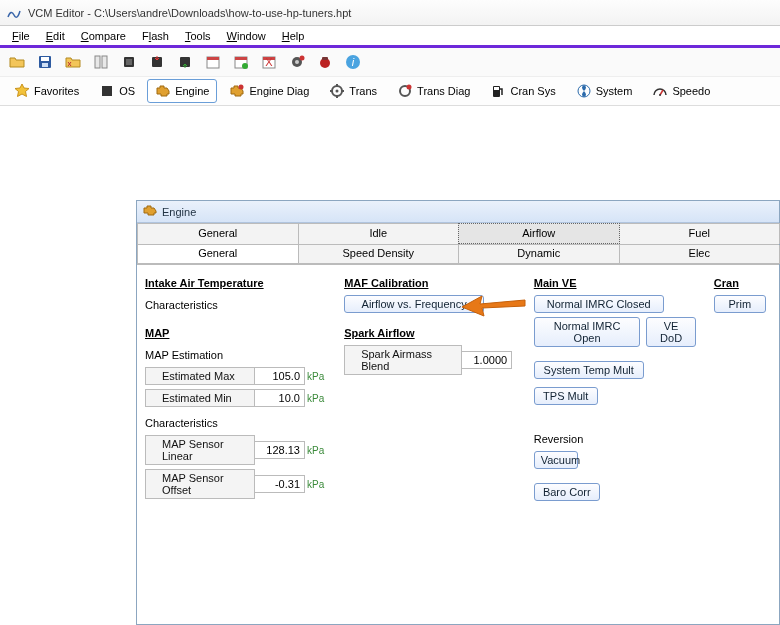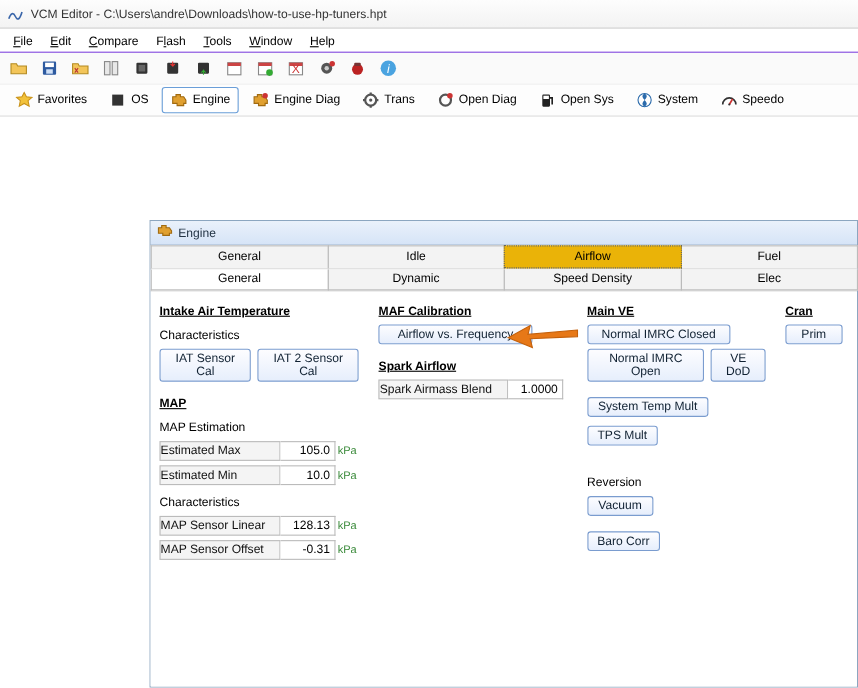--- a/index.html
+++ b/index.html
@@ -2,58 +2,58 @@
 <html><head>
 <meta charset="utf-8">
 <style>
 * { box-sizing: border-box; margin: 0; padding: 0; font-family: Tahoma, "Segoe UI", sans-serif; font-size: 11px; }
 body { background: #fff; width: 780px; height: 625px; overflow: hidden; }
 
 .titlebar { height: 26px; display: flex; align-items: center; padding: 0 6px; background: linear-gradient(#fdfdfd,#f3f3f3); border-bottom: 1px solid #ccc; }
 .titlebar .appicon { width: 16px; height: 16px; margin-right: 6px; display:flex; align-items:center; justify-content:center; }
 .titlebar .title { color: #333; }
 
-.menubar { height: 22px; display: flex; align-items: flex-end; padding: 0 4px; border-bottom: 1px solid #6d28d9; }
+.menubar { height: 22px; display: flex; align-items: flex-end; padding: 0 4px; border-bottom: 3px solid #6d28d9; }
 .menubar .mitem { padding: 3px 8px; cursor: default; }
 .menubar .mitem u { text-decoration: underline; }
 
 .iconrow1 { height: 28px; display: flex; align-items: center; padding: 2px 6px; gap: 6px; background: #fafafa; }
 .iconrow1 .ib { width: 22px; height: 22px; display:flex; align-items:center; justify-content:center; border-radius:2px; }
 
 .toolrow { height: 30px; display: flex; align-items: center; padding: 2px 6px; gap: 4px; background: #fdfdfd; border-top:1px solid #eee; border-bottom:1px solid #ddd; }
 .toolrow .tbtn { height: 24px; display:flex; align-items:center; gap:4px; padding: 0 7px; border:1px solid transparent; border-radius:3px; cursor:default; }
 .toolrow .tbtn.selected { background:#fff; border:1px solid #6a9ed8; }
 .toolrow .tico { width:16px; height:16px; display:flex; align-items:center; justify-content:center; }
 
 .engine-panel { position:absolute; left:136px; top:200px; width:644px; height:425px; border:1px solid #8ca6c0; background:#f4f4f4; }
 .engine-panel .ehead { height:22px; background:linear-gradient(#eaf1fb,#d6e4f7); border-bottom:1px solid #b0c4de; display:flex; align-items:center; padding:0 6px; gap:5px; color:#234; }
 .engine-panel .ebody { background:#fff; height:calc(100% - 22px); display:flex; flex-direction:column; }
 
 .tabs1 { height:22px; display:flex; border-bottom:1px solid #bbb; }
 .tabs1 .tab { flex:1; text-align:center; padding:3px 0; border:1px solid #bbb; border-bottom:none; background:#f3f3f3; margin-right:-1px; cursor:default; position:relative; top:0; }
-.tabs1 .tab.active { background:#eab308; font-weight:normal; border-bottom:1px solid #fff; z-index:2; border:1px dotted #666; }
+.tabs1 .tab.active { background:#e5e5e5; font-weight:normal; border-bottom:1px solid #fff; z-index:2; border:1px dotted #666; }
 
 .tabs2 { height:20px; display:flex; border-bottom:1px solid #bbb; background:#fff; }
 .tabs2 .tab { flex:1; text-align:center; padding:2px 0; border:1px solid #bbb; border-top:none; background:#f3f3f3; margin-right:-1px; cursor:default; }
 .tabs2 .tab.active { background:#fff; }
 
 .content { flex:1; display:flex; padding:8px 8px; gap:18px; background:#fff; overflow:hidden; }
 .col { display:flex; flex-direction:column; gap:4px; }
 .col1 { width:190px; }
 .col2 { width:180px; position:relative; }
 .col3 { width:170px; }
 .col4 { width:60px; }
 
 .section-title { font-weight:bold; text-decoration:underline; color:#000; margin-top:4px; margin-bottom:2px; }
 .sub-title { font-weight:normal; color:#000; margin-top:4px; margin-bottom:2px; }
 
 .pbtn { border:1px solid #7a9ccf; background:linear-gradient(#fdfdff,#e6eefc); border-radius:3px; padding:2px 6px; text-align:center; cursor:default; color:#123; display:inline-block; }
 
 .rowpair { display:flex; align-items:center; gap:0; }
-.rowpair .lbl { flex:0 0 110px; border:1px solid #bbb; background:#f4f4f4; padding:2px 0; color:#111; }
+.rowpair .lbl { flex:0 0 110px; border:1px solid #bbb; background:#f4f4f4; padding:2px 16px; color:#111; }
 .rowpair .val { flex:0 0 50px; border:1px solid #bbb; border-left:none; background:#fff; padding:2px 4px; text-align:right; color:#000; }
 .rowpair .unit { padding-left:2px; color:#3a8a3a; font-size:10px; }
 
 .btnrow { display:flex; gap:6px; }
 
 .arrow { position:absolute; left:460px; top:290px; width:70px; height:30px; pointer-events:none; }
 </style>
 </head>
 <body>
 
@@ -209,31 +209,31 @@
       </span>
     <span>Trans</span>
   </div>
   <div class="tbtn">
     <span class="tico">
         <svg width="16" height="16">
           <circle cx="8" cy="8" r="5" fill="none" stroke="#555" stroke-width="2"></circle>
           <circle cx="12" cy="4" r="2.5" fill="#c33"></circle>
         </svg>
       </span>
-    <span>Open Diag</span>
+    <span>Trans Diag</span>
   </div>
   <div class="tbtn">
     <span class="tico">
         <svg width="14" height="16">
           <rect x="2" y="3" width="7" height="11" fill="#222" rx="1"></rect>
           <rect x="3" y="4" width="5" height="3" fill="#fff"></rect>
           <path d="M9 6h2v6" stroke="#222" fill="none" stroke-width="1.5"></path>
         </svg>
       </span>
-    <span>Open Sys</span>
+    <span>Cran Sys</span>
   </div>
   <div class="tbtn">
     <span class="tico">
         <svg width="16" height="16">
           <circle cx="8" cy="8" r="6" fill="none" stroke="#2a6aab" stroke-width="1"></circle>
           <path d="M8 8 Q12 4 8 2 Q4 4 8 8 Q12 12 8 14 Q4 12 8 8" fill="#2a6aab"></path>
         </svg>
       </span>
     <span>System</span>
   </div>
@@ -258,34 +258,30 @@
   </div>
   <div class="ebody">
     <div class="tabs1">
       <div class="tab">General</div>
       <div class="tab">Idle</div>
       <div class="tab active">Airflow</div>
       <div class="tab">Fuel</div>
     </div>
     <div class="tabs2">
       <div class="tab active">General</div>
+      <div class="tab">Speed Density</div>
       <div class="tab">Dynamic</div>
-      <div class="tab">Speed Density</div>
       <div class="tab">Elec</div>
     </div>
 
     <div class="content">
 
       <div class="col col1">
         <div class="section-title">Intake Air Temperature</div>
         <div class="sub-title">Characteristics</div>
-        <div class="btnrow">
-          <span class="pbtn">IAT Sensor Cal</span>
-          <span class="pbtn">IAT 2 Sensor Cal</span>
-        </div>
         <div class="section-title" style="margin-top:10px">MAP</div>
         <div class="sub-title">MAP Estimation</div>
         <div class="rowpair">
           <span class="lbl">Estimated Max</span>
           <span class="val">105.0</span>
           <span class="unit">kPa</span>
         </div>
         <div class="rowpair">
           <span class="lbl">Estimated Min</span>
           <span class="val">10.0</span>
@@ -318,21 +314,21 @@
         <div class="section-title">Main VE</div>
         <span class="pbtn" style="width:130px">Normal IMRC Closed</span>
         <div class="btnrow">
           <span class="pbtn" style="width:118px">Normal IMRC Open</span>
           <span class="pbtn">VE DoD</span>
         </div>
         <div style="height:6px"></div>
         <span class="pbtn" style="width:110px">System Temp Mult</span>
         <span class="pbtn" style="width:64px;margin-top:4px">TPS Mult</span>
         <div class="sub-title" style="margin-top:24px">Reversion</div>
-        <span class="pbtn" style="width:60px">Vacuum</span>
+        <span class="pbtn" style="width:44px">Vacuum</span>
         <div style="height:6px"></div>
         <span class="pbtn" style="width:66px">Baro Corr</span>
       </div>
 
       <div class="col col4">
         <div class="section-title">Cran</div>
         <span class="pbtn" style="width:52px">Prim</span>
       </div>
 
     </div>

